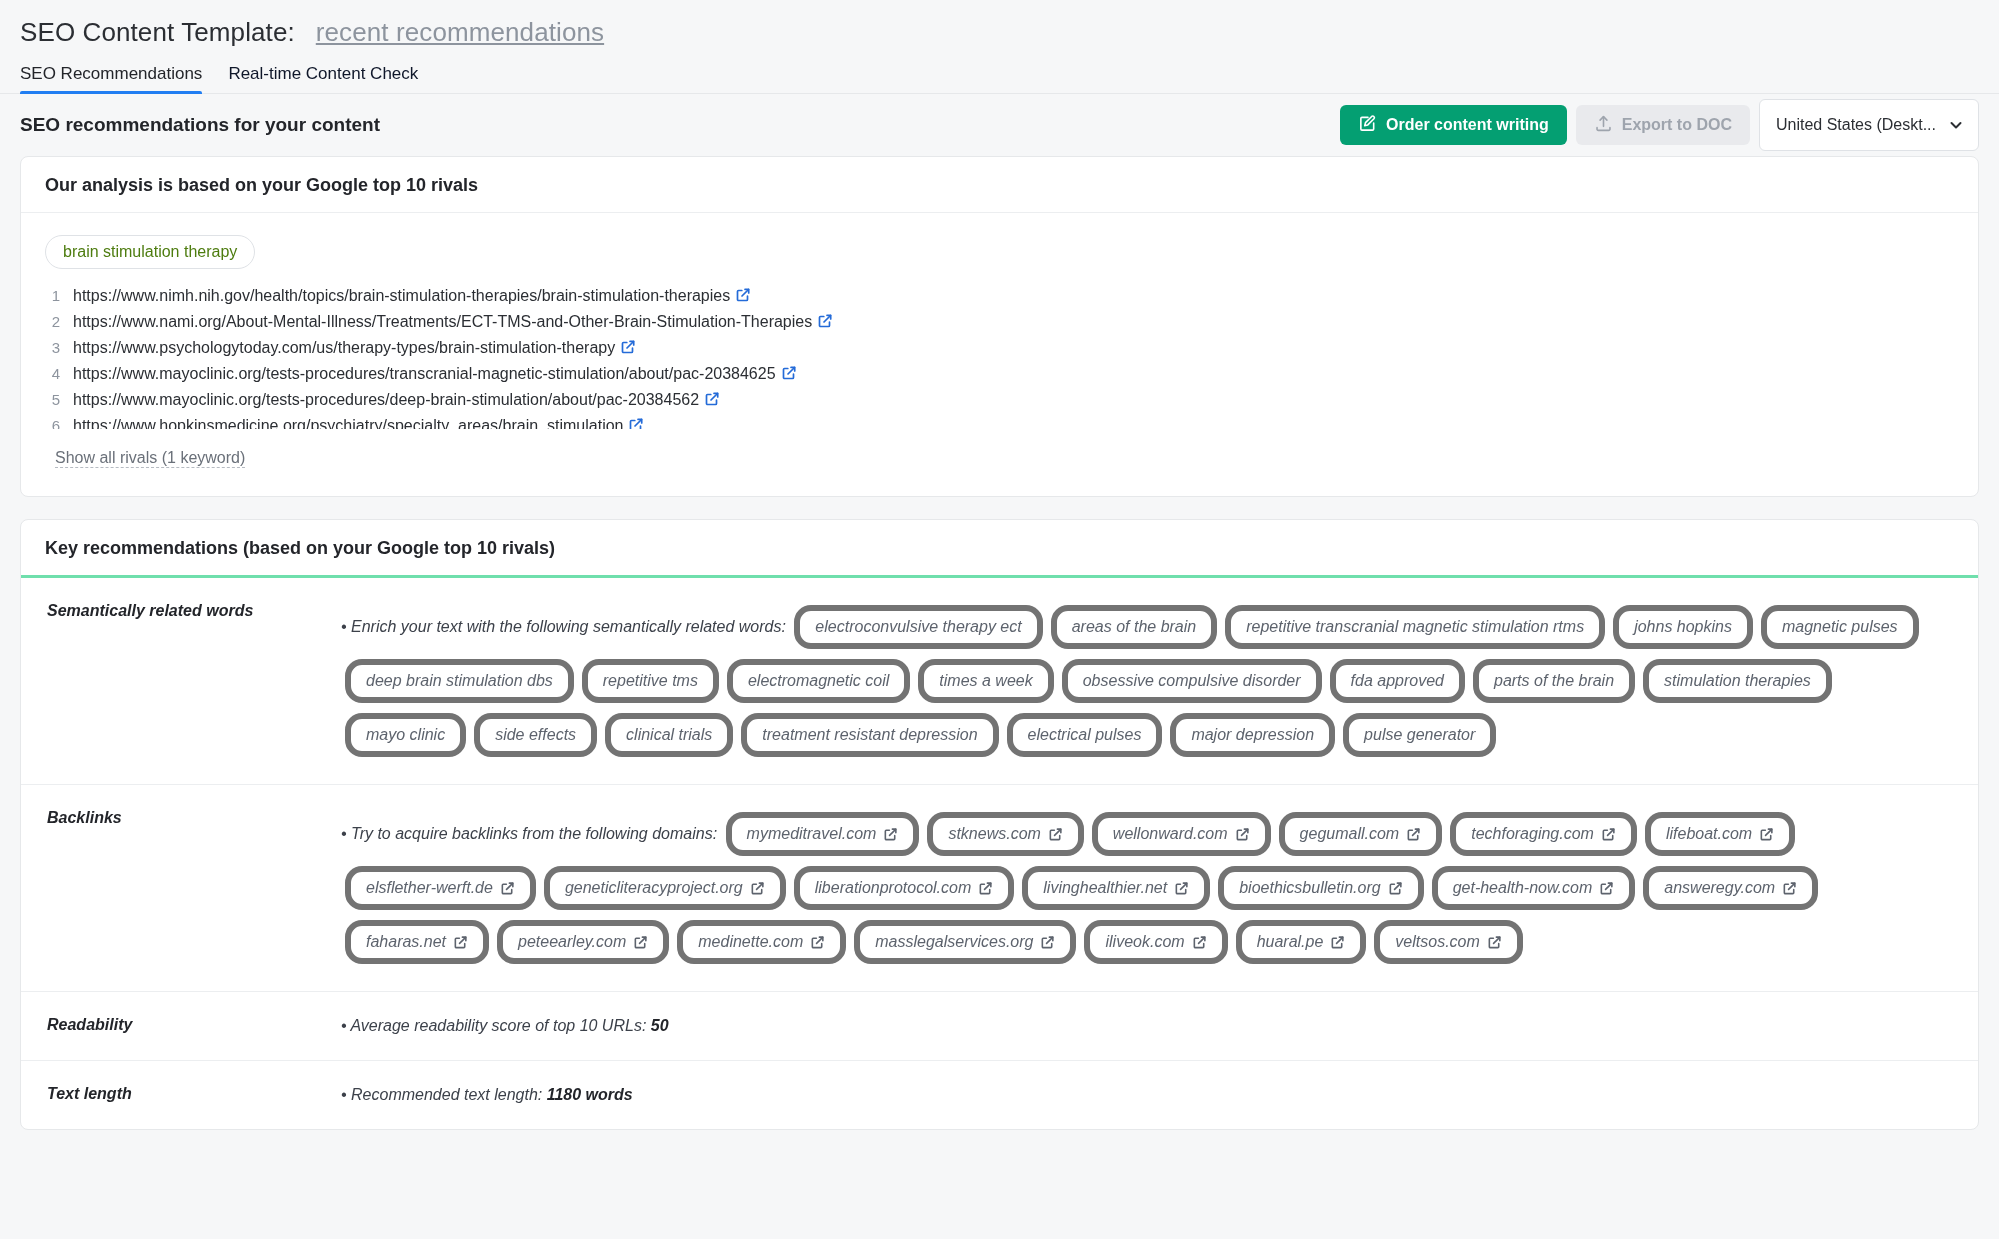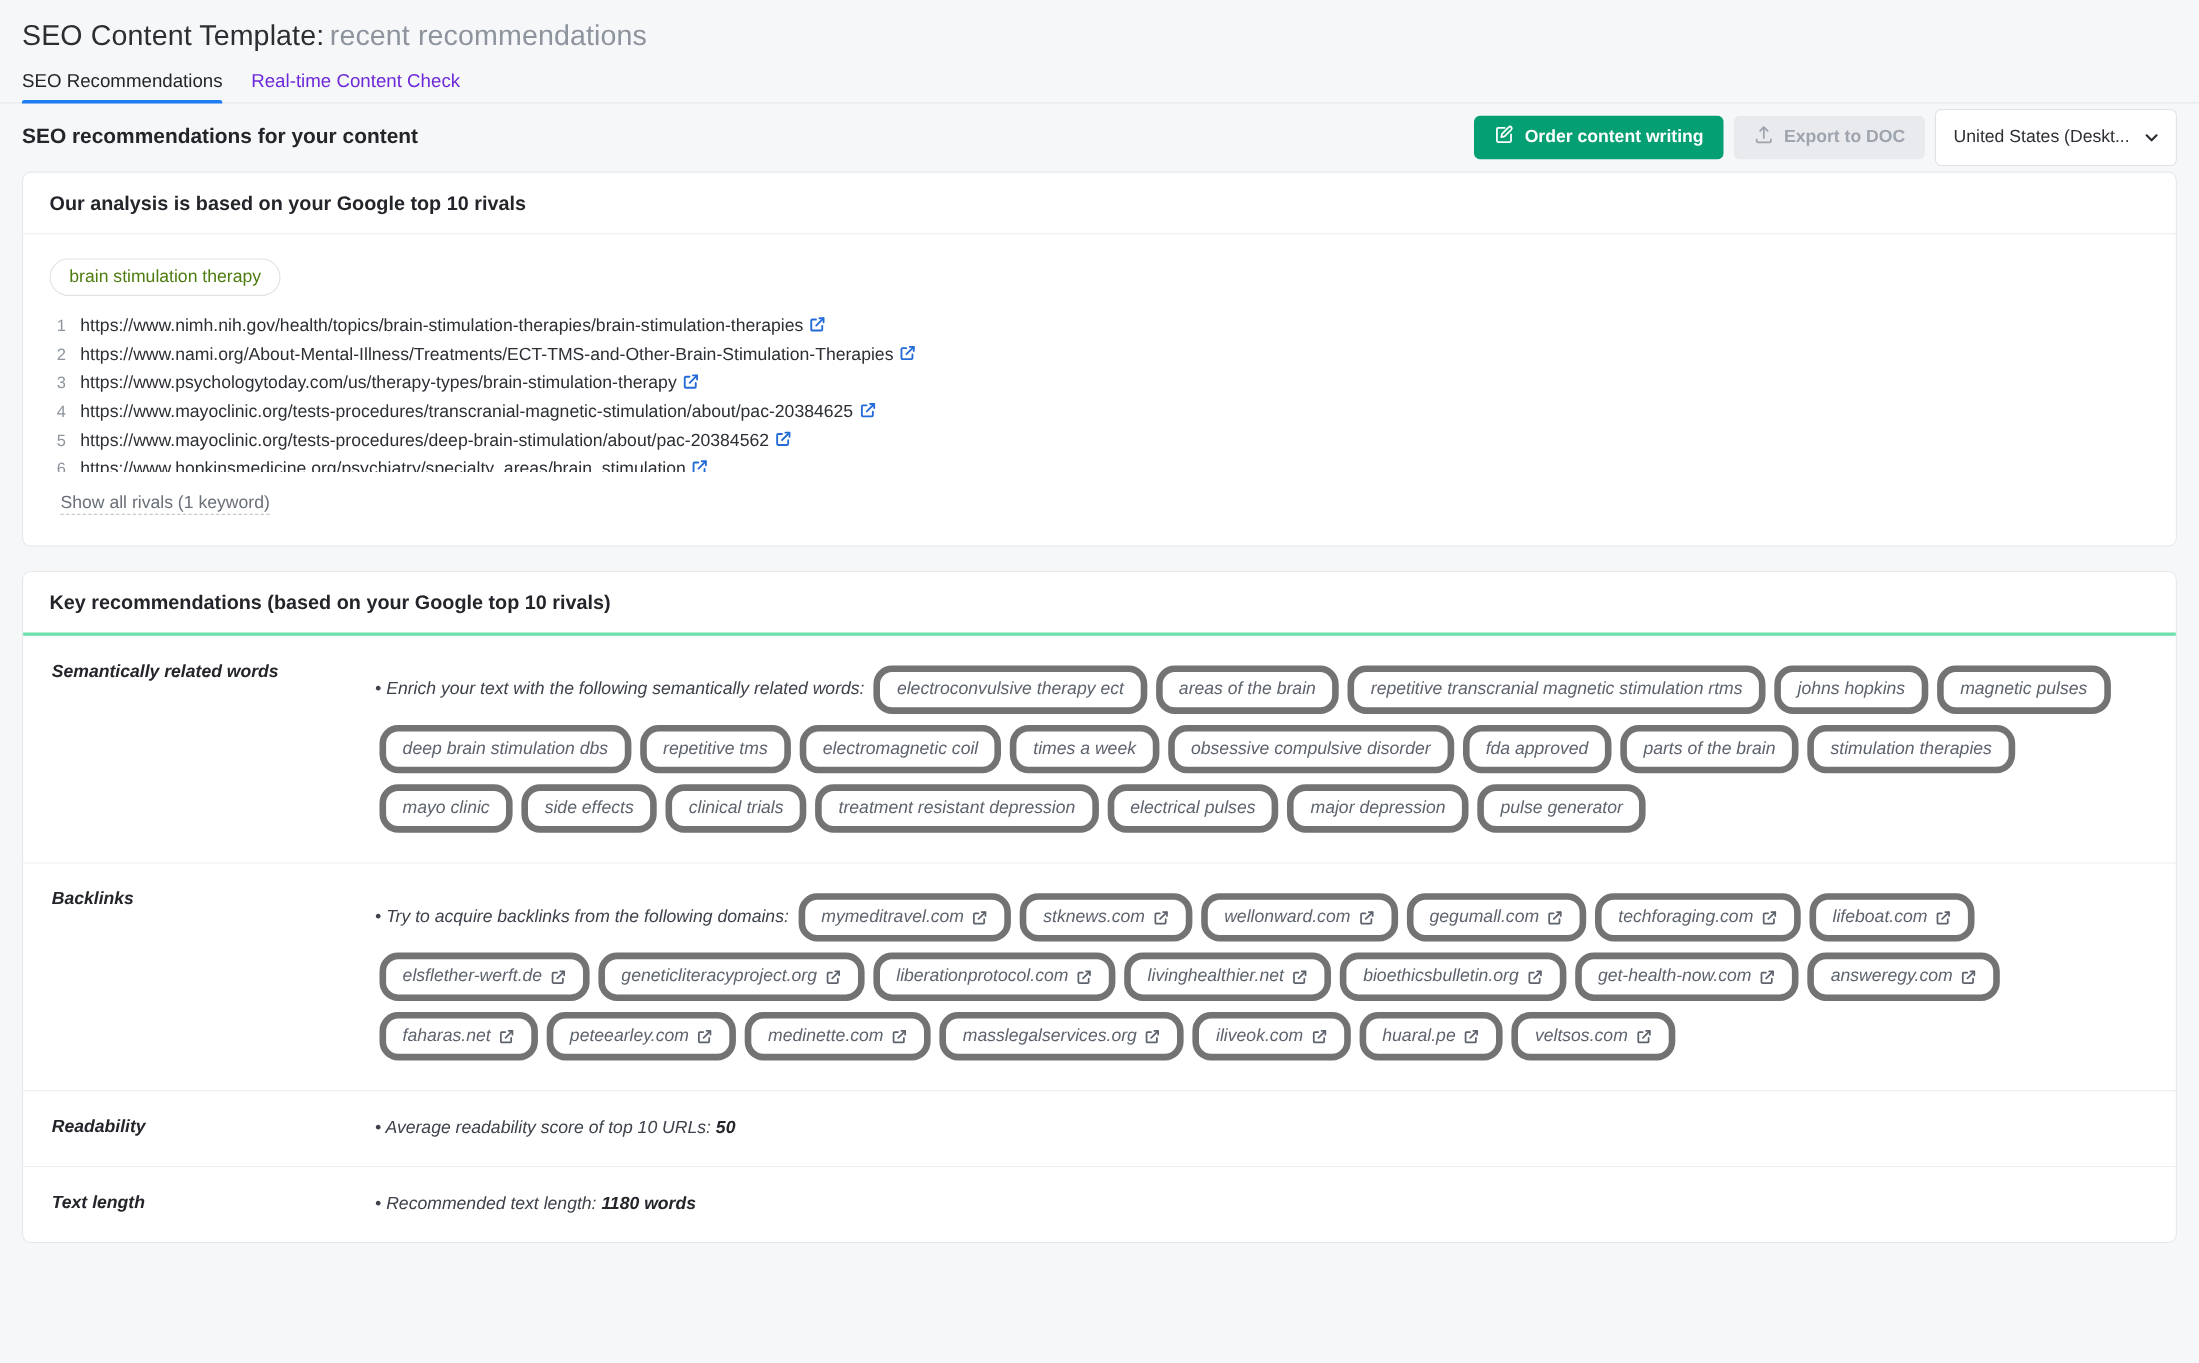--- a/index.html
+++ b/index.html
@@ -23,36 +23,37 @@
   .title-main {
     font-size: 26px;
     font-weight: 400;
     color: #2b2e33;
     letter-spacing: .1px;
   }
   .title-sub {
     font-size: 26px;
     font-weight: 400;
     color: #8d949e;
-    margin-left: 5px;
+    margin-left: 21px;
     letter-spacing: .1px;
+    text-decoration: underline;
   }
 
   .tabs {
     display: flex;
     align-items: flex-end;
     gap: 26px;
     padding: 0 20px;
     height: 40px;
     border-bottom: 1px solid #e6e8ea;
     position: relative;
   }
   .tab {
     font-size: 17px;
-    color: #6d28d9;
+    color: #0f172a;
     padding-bottom: 9px;
     cursor: pointer;
     position: relative;
     white-space: nowrap;
   }
   .tab.active { color: #23252a; }
   .tab.active::after {
     content: "";
     position: absolute;
     left: 0; right: 0; bottom: -1px;

